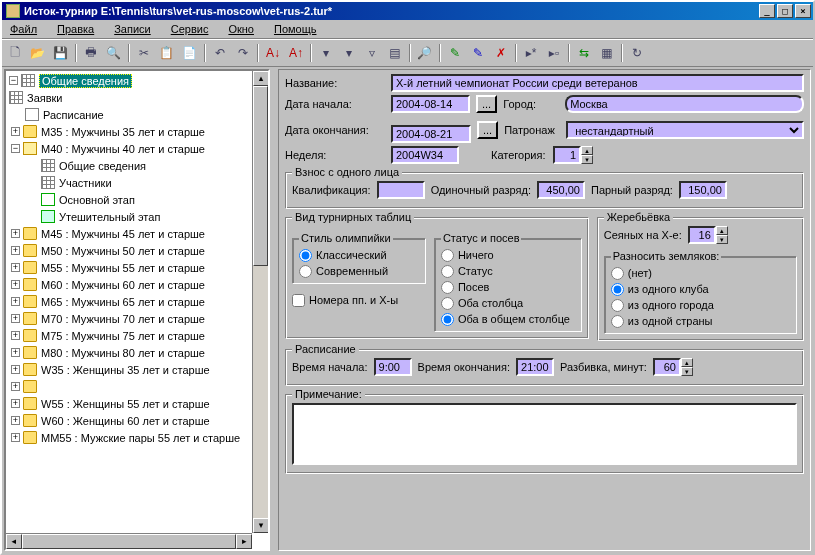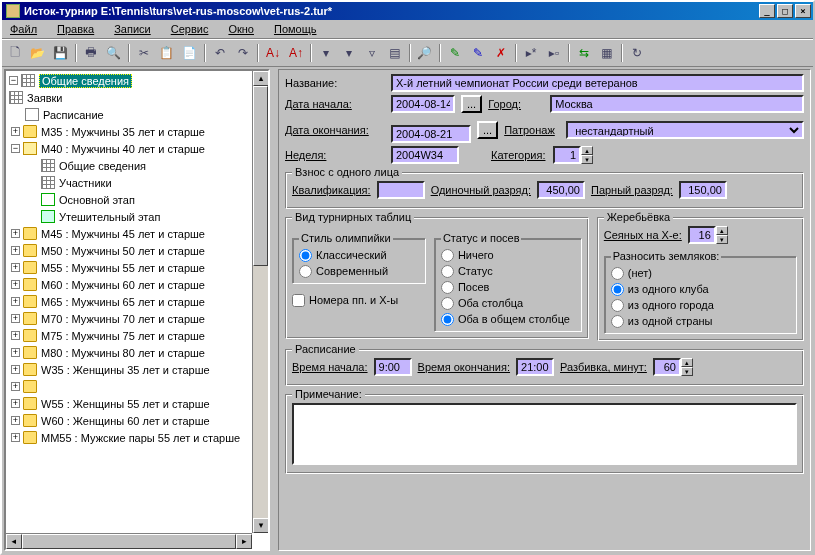--- a/index.html
+++ b/index.html
@@ -186,21 +186,21 @@
   background: #c0c0c0;
   overflow: hidden;
 }
 .row {
   display: flex;
   align-items: center;
   margin-bottom: 3px;
   gap: 6px;
 }
 .label { }
-.label .u { text-decoration: underline; }
+.label .u { }
 input.text, select.text {
   background: #c4b5fd;
   border: 2px inset #fff;
   border-top-color: #808080;
   border-left-color: #808080;
   font: inherit;
   padding: 1px 3px;
   height: 18px;
 }
 .btn3d {
@@ -457,24 +457,24 @@
 
     <div class="splitter"></div>
 
     <div class="form-pane">
       <div class="row">
         <span class="label" style="width:100px">Название:</span>
         <input class="text" style="flex: 1 1 0%;" value="X-й летний чемпионат России среди ветеранов">
       </div>
       <div class="row">
         <span class="label" style="width:100px"><span class="u">Дата начала:</span></span>
-        <input class="text" style="width: 64px;" value="2004-08-14">
+        <input class="text" style="width: 79px;" value="2004-08-14">
         <button class="btn3d">...</button>
         <span class="label" style="width:56px"><span class="u">Город:</span></span>
-        <input class="text" style="flex: 1 1 0%;" value="Москва">
+        <input class="text" style="flex: 1 1 0%; border-radius: 8px;" value="Москва">
       </div>
       <div class="row">
         <span class="label" style="width:100px"><span class="u">Дата окончания:</span></span>
         <input class="text" style="width: 80px; margin-top: 9px;" value="2004-08-21">
         <button class="btn3d">...</button>
         <span class="label" style="width:56px"><span class="u">Патронаж</span></span>
         <select class="text" style="flex:1"><option>нестандартный</option></select>
       </div>
       <div class="row">
         <span class="label" style="width:100px"><span class="u">Неделя:</span></span>

